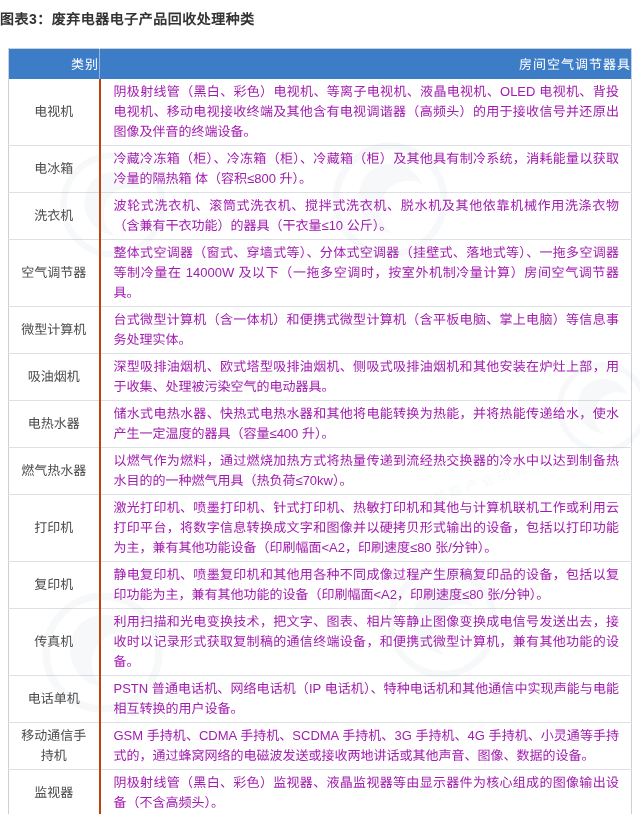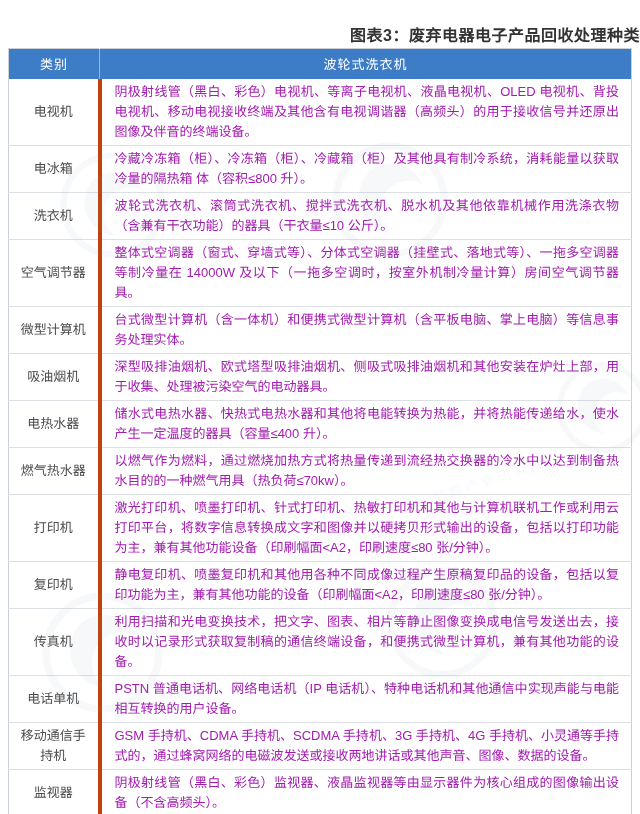--- a/index.html
+++ b/index.html
@@ -7,51 +7,51 @@
   .page {
     position: relative;
     width: 640px;
     height: 814px;
     margin: 0 auto;
     background: #ffffff;
     font-family: "Liberation Sans", "DejaVu Sans", sans-serif;
     overflow: hidden;
   }
   .chart-title {
-    padding-top: 22px;
+    padding-top: 8px;
     height: 48px;
-    text-align: right;
-    font-size: 16px;
+    text-align: left;
+    font-size: 14px;
     font-weight: bold;
     color: #333333;
     letter-spacing: 0.5px;
   }
   table.recycle-table {
     width: 624px;
     margin: 0 8px;
     border-collapse: collapse;
     table-layout: fixed;
     border: 1px solid #C9D0D8;
   }
   table.recycle-table thead th {
     background: #3D7DC8;
     color: #FFFFFF;
     font-size: 13px;
     font-weight: normal;
     height: 30px;
-    text-align: center;
+    text-align: right;
     vertical-align: middle;
     letter-spacing: 1px;
   }
   table.recycle-table thead th + th { border-left: 1px solid rgba(255,255,255,0.45); }
   col.c1 { width: 91px; }
   tbody tr { border-top: 1px solid #DCE0E5; }
   tbody tr:first-child { border-top: none; }
   td.cat {
-    border-right: 4px solid #c2410c;
+    border-right: 2px solid #c2410c;
     text-align: center;
     vertical-align: middle;
     font-size: 13px;
     color: #4D4D4D;
     padding: 3px 10px;
     line-height: 20px;
   }
   td.def {
     font-size: 13px;
     color: #a21caf;
@@ -88,21 +88,21 @@
   <div class="chart-title">图表3：废弃电器电子产品回收处理种类</div>
 
   <table class="recycle-table">
     <colgroup>
         <col class="c1">
         <col class="c2">
       </colgroup>
     <thead>
       <tr>
         <th>类别</th>
-        <th>波轮式洗衣机</th>
+        <th>房间空气调节器具</th>
       </tr>
     </thead>
     <tbody id="tbody">
         <tr>
           <td class="cat">电视机</td>
           <td class="def">阴极射线管（黑白、彩色）电视机、等离子电视机、液晶电视机、OLED 电视机、背投电视机、移动电视接收终端及其他含有电视调谐器（高频头）的用于接收信号并还原出图像及伴音的终端设备。</td>
         </tr>
         <tr>
           <td class="cat">电冰箱</td>
           <td class="def">冷藏冷冻箱（柜）、冷冻箱（柜）、冷藏箱（柜）及其他具有制冷系统，消耗能量以获取冷量的隔热箱 体（容积≤800 升）。</td>

